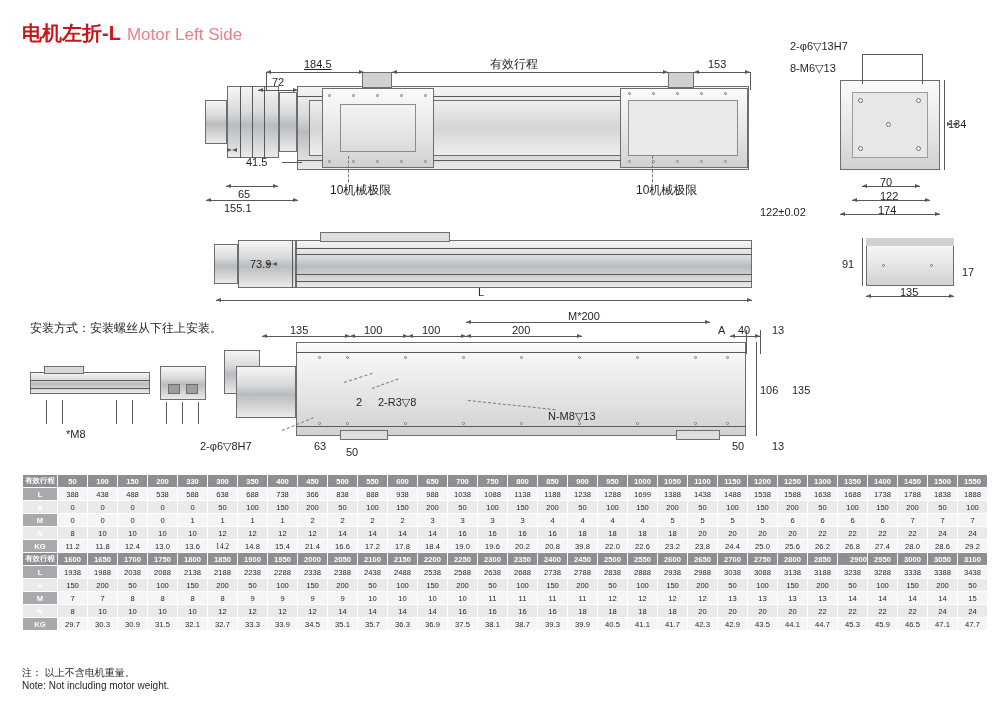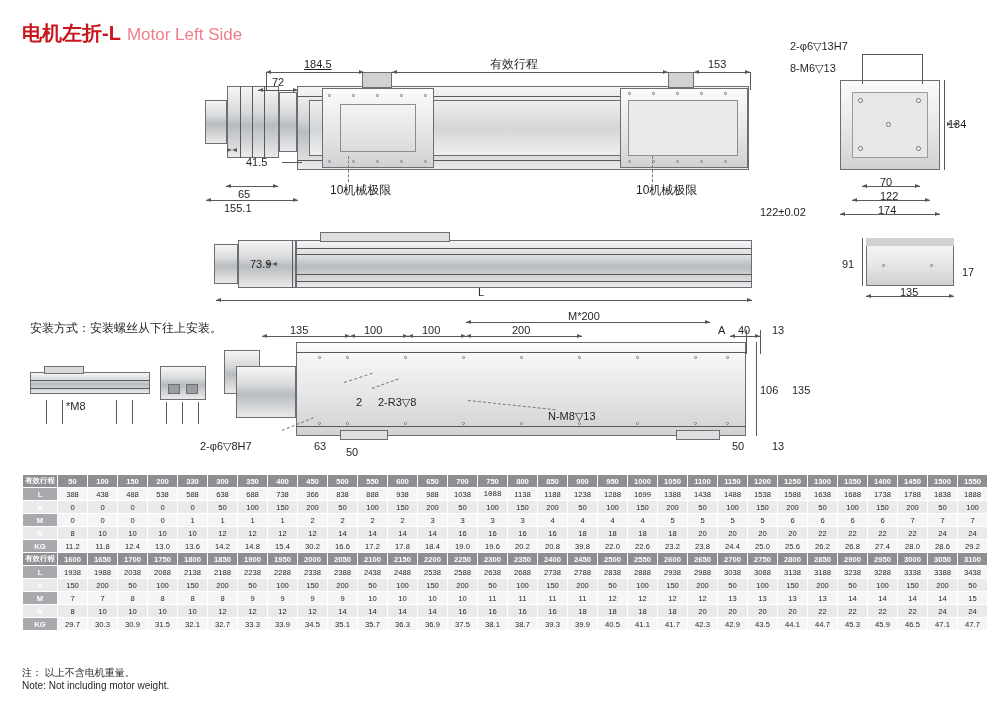--- a/index.html
+++ b/index.html
@@ -181,21 +181,21 @@
   <div class="box grad-h" style="left:160px;top:366px;width:46px;height:34px;"></div>
   <div class="box" style="left:168px;top:384px;width:12px;height:10px;background:#9a9c9e;"></div>
   <div class="box" style="left:186px;top:384px;width:12px;height:10px;background:#9a9c9e;"></div>
   <div class="line vline" style="left:46px;top:400px;height:24px;"></div>
   <div class="line vline" style="left:62px;top:400px;height:24px;"></div>
   <div class="line vline" style="left:116px;top:400px;height:24px;"></div>
   <div class="line vline" style="left:132px;top:400px;height:24px;"></div>
   <div class="line vline" style="left:166px;top:402px;height:22px;"></div>
   <div class="line vline" style="left:182px;top:402px;height:22px;"></div>
   <div class="line vline" style="left:198px;top:402px;height:22px;"></div>
-  <div class="lbl" style="left:66px;top:400px;">*M8</div>
+  <div class="lbl" style="left:66px;top:428px;">*M8</div>
 
   <div class="box grad-h" style="left:224px;top:350px;width:36px;height:44px;"></div>
   <div class="box grad-h" style="left:236px;top:366px;width:60px;height:52px;"></div>
   <div class="box plate" style="left:296px;top:342px;width:450px;height:94px;"></div>
   <div class="line hline" style="left:296px;top:352px;width:450px;"></div>
   <div class="line hline" style="left:296px;top:426px;width:450px;"></div>
 
   <div class="dot" style="left:318px;top:356px;"></div>
     <div class="dot" style="left:346px;top:356px;"></div>
   <div class="dot" style="left:404px;top:356px;"></div>
@@ -300,21 +300,21 @@
         <td style="width: 29px;">588</td>
         <td style="width: 29px;">638</td>
         <td style="width: 29px;">688</td>
         <td style="width: 29px;">738</td>
         <td style="width: 29px;">366</td>
         <td style="width: 29px;">838</td>
         <td style="width: 29px;">888</td>
         <td style="width: 29px;">938</td>
         <td style="width: 29px;">988</td>
         <td style="width: 29px;">1038</td>
-        <td style="width: 29px; font-family: Liberation Mono, monospace;">1088</td>
+        <td style="width: 29px;">1088</td>
         <td style="width: 29px;">1138</td>
         <td style="width: 29px;">1188</td>
         <td style="width: 29px;">1238</td>
         <td style="width: 29px;">1288</td>
         <td style="width: 29px;">1699</td>
         <td style="width: 29px;">1388</td>
         <td style="width: 29px;">1438</td>
         <td style="width: 29px;">1488</td>
         <td style="width: 29px;">1538</td>
         <td style="width: 29px;">1588</td>
@@ -427,24 +427,24 @@
         <td style="width: 29px;">24</td>
         <td style="width: 29px;">24</td>
       </tr>
       <tr>
         <td class="rh">KG</td>
         <td style="width: 29px;">11.2</td>
         <td style="width: 29px;">11.8</td>
         <td style="width: 29px;">12.4</td>
         <td style="width: 29px;">13.0</td>
         <td style="width: 29px;">13.6</td>
-        <td style="width: 29px;">14.2</td>
+        <td style="width: 29px; font-family: Liberation Serif, serif;">14.2</td>
         <td style="width: 29px;">14.8</td>
         <td style="width: 29px;">15.4</td>
-        <td style="width: 29px;">30.2</td>
+        <td style="width: 29px;">21.4</td>
         <td style="width: 29px;">16.6</td>
         <td style="width: 29px;">17.2</td>
         <td style="width: 29px;">17.8</td>
         <td style="width: 29px;">18.4</td>
         <td style="width: 29px;">19.0</td>
         <td style="width: 29px;">19.6</td>
         <td style="width: 29px;">20.2</td>
         <td style="width: 29px;">20.8</td>
         <td style="width: 29px;">39.8</td>
         <td style="width: 29px;">22.0</td>
@@ -482,21 +482,21 @@
         <td class="hd" style="width: 29px;">2400</td>
         <td class="hd" style="width: 29px;">2450</td>
         <td class="hd" style="width: 29px;">2500</td>
         <td class="hd" style="width: 29px;">2550</td>
         <td class="hd" style="width: 29px;">2600</td>
         <td class="hd" style="width: 29px;">2650</td>
         <td class="hd" style="width: 29px;">2700</td>
         <td class="hd" style="width: 29px;">2750</td>
         <td class="hd" style="width: 29px; margin-left: 16px;">2800</td>
         <td class="hd" style="width: 29px;">2850</td>
-        <td class="hd" style="width: 29px;">2900</td>
+        <td class="hd" style="width: 29px; text-align: right;">2900</td>
         <td class="hd" style="width: 29px;">2950</td>
         <td class="hd" style="width: 29px;">3000</td>
         <td class="hd" style="width: 29px;">3050</td>
         <td class="hd" style="width: 29px;">3100</td>
       </tr>
       <tr>
         <td class="rh">L</td>
         <td style="width: 29px;">1938</td>
         <td style="width: 29px;">1988</td>
         <td style="width: 29px;">2038</td>

